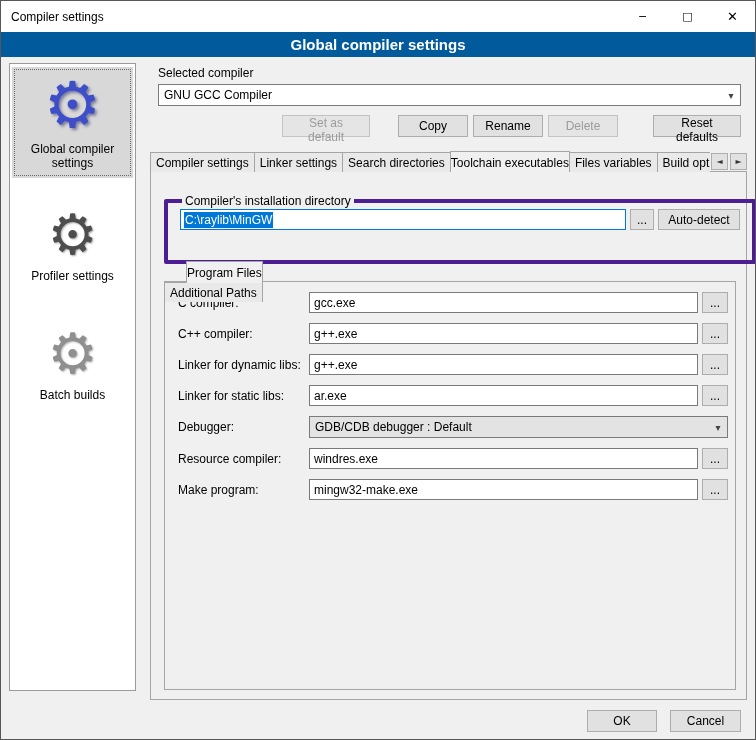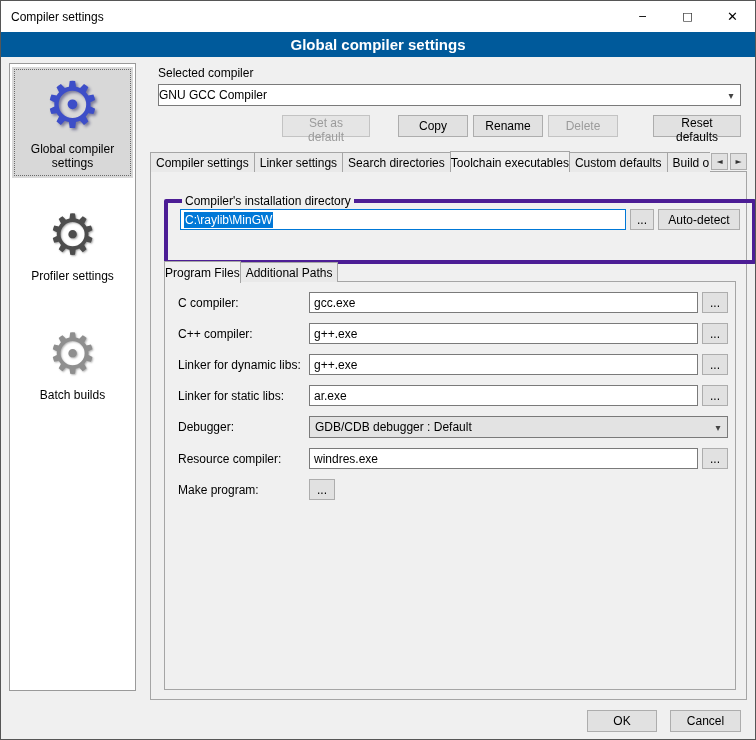--- a/index.html
+++ b/index.html
@@ -29,21 +29,21 @@
   .gear{display:block;font-family:"DejaVu Sans",sans-serif;line-height:66px;}
   .gear.blue{font-size:64px;color:#3d4ec8;text-shadow:2px 2px 3px rgba(10,10,80,.45);}
   .gear.dark{font-size:56px;color:#4d4d4d;text-shadow:1px 1px 2px rgba(0,0,0,.35);line-height:60px;}
   .gear.gray{font-size:56px;color:#8f8f8f;text-shadow:1px 1px 2px rgba(0,0,0,.3);line-height:60px;}
   .side-label{display:block;margin-top:4px;line-height:14px;}
 
   
   .content{position:absolute;left:145px;top:62px;width:603px;height:628px;}
   .sel-label{position:absolute;left:12px;top:3px;}
   .combo{height:22px;border:1px solid #7a7a7a;background:#fff;display:flex;align-items:center;
-    cursor:default;}
+    padding-left:5px;cursor:default;}
   .combo-main{position:absolute;left:12px;top:21px;width:583px;}
   .combo-arrow{margin-left:auto;width:18px;height:100%;display:flex;align-items:center;justify-content:center;
     color:#444;font-family:"DejaVu Sans",sans-serif;font-size:10px;}
 
   .btn{height:22px;background:#e1e1e1;border:1px solid #adadad;font-family:inherit;font-size:12px;
     padding:0 8px;cursor:default;color:#000;}
   .btn:disabled{color:#9b9b9b;background:#e5e5e5;border-color:#c3c3c3;}
   .btnrow{position:absolute;left:12px;top:52px;width:583px;display:flex;}
   .b-setdef{margin-left:124px;width:88px;}
   .b-copy{margin-left:28px;width:70px;}
@@ -70,21 +70,21 @@
   .groupbox legend{font-size:12px;padding:0 3px;margin-left:2px;}
   .dir-row{display:flex;margin-top:1px;align-items:center;}
   .textbox{height:21px;background:#fff;border:1px solid #0078d7;flex:0 0 446px;display:flex;
     align-items:center;padding:0 3px;overflow:hidden;white-space:nowrap;cursor:text;}
   .selected-text{background:#0078d7;color:#fff;padding:1px 1px;}
   .b-browse-sm{width:24px;height:21px;margin-left:4px;padding:0;}
   .b-autodetect{width:82px;height:21px;margin-left:4px;padding:0;}
   .note{margin-top:5px;color:#9c3428;white-space:nowrap;overflow:hidden;font-size:12px;}
 
   
-  .subtabs{position:absolute;left:13px;top:89px;display:flex;height:21px;align-items:flex-end;z-index:3;}
+  .subtabs{position:absolute;left:13px;top:89px;display:flex;height:21px;align-items:flex-end;z-index:3;flex-direction:column;}
   .subpanel{position:absolute;left:13px;top:109px;width:572px;height:409px;border:1px solid #a5a5a5;
     background:#f0f0f0;padding:10px 7px 0 13px;z-index:1;}
   .grid{display:grid;grid-template-columns:127px 1fr 26px;row-gap:10px;column-gap:4px;align-items:center;}
   .flabel{white-space:nowrap;}
   input.tbox{height:21px;border:1px solid #7a7a7a;padding:0 4px;background:#fff;width:100%;
     font-family:"Liberation Sans","DejaVu Sans",sans-serif;font-size:12px;}
   .b-browse{width:26px;height:21px;padding:0;}
   .dbg-combo{grid-column:2/4;height:22px;background:#e3e3e3;border:1px solid #7a7a7a;display:flex;
     align-items:center;padding-left:5px;cursor:default;}
 
@@ -139,21 +139,21 @@
       <button class="btn b-delete" disabled="">Delete</button>
       <button class="btn b-reset">Reset defaults</button>
     </div>
 
     <div class="tabstrip">
       <div class="tabs">
         <div class="tab">Compiler settings</div>
         <div class="tab">Linker settings</div>
         <div class="tab">Search directories</div>
         <div class="tab active">Toolchain executables</div>
-        <div class="tab">Custom defaults</div>
+        <div class="tab">Files variables</div>
         <div class="tab">Build options</div>
       </div>
       <div class="tabarrows">
         <button class="tabarrow">◄</button>
         <button class="tabarrow">►</button>
       </div>
     </div>
 
     <div class="tabpanel">
 
@@ -196,20 +196,21 @@
           <div class="dbg-combo">
             <span>GDB/CDB debugger : Default</span>
             <span class="combo-arrow">▾</span>
           </div>
 
           <span class="flabel">Resource compiler:</span>
           <input class="tbox" type="text" value="windres.exe" style="">
           <button class="btn b-browse">...</button>
 
           <span class="flabel">Make program:</span>
+          <input class="tbox" type="text" value="mingw32-make.exe" style="">
           <button class="btn b-browse">...</button>
 
         </div>
       </div>
 
     </div>
   </div>
 
   <button class="btn b-ok">OK</button>
   <button class="btn b-cancel">Cancel</button>

